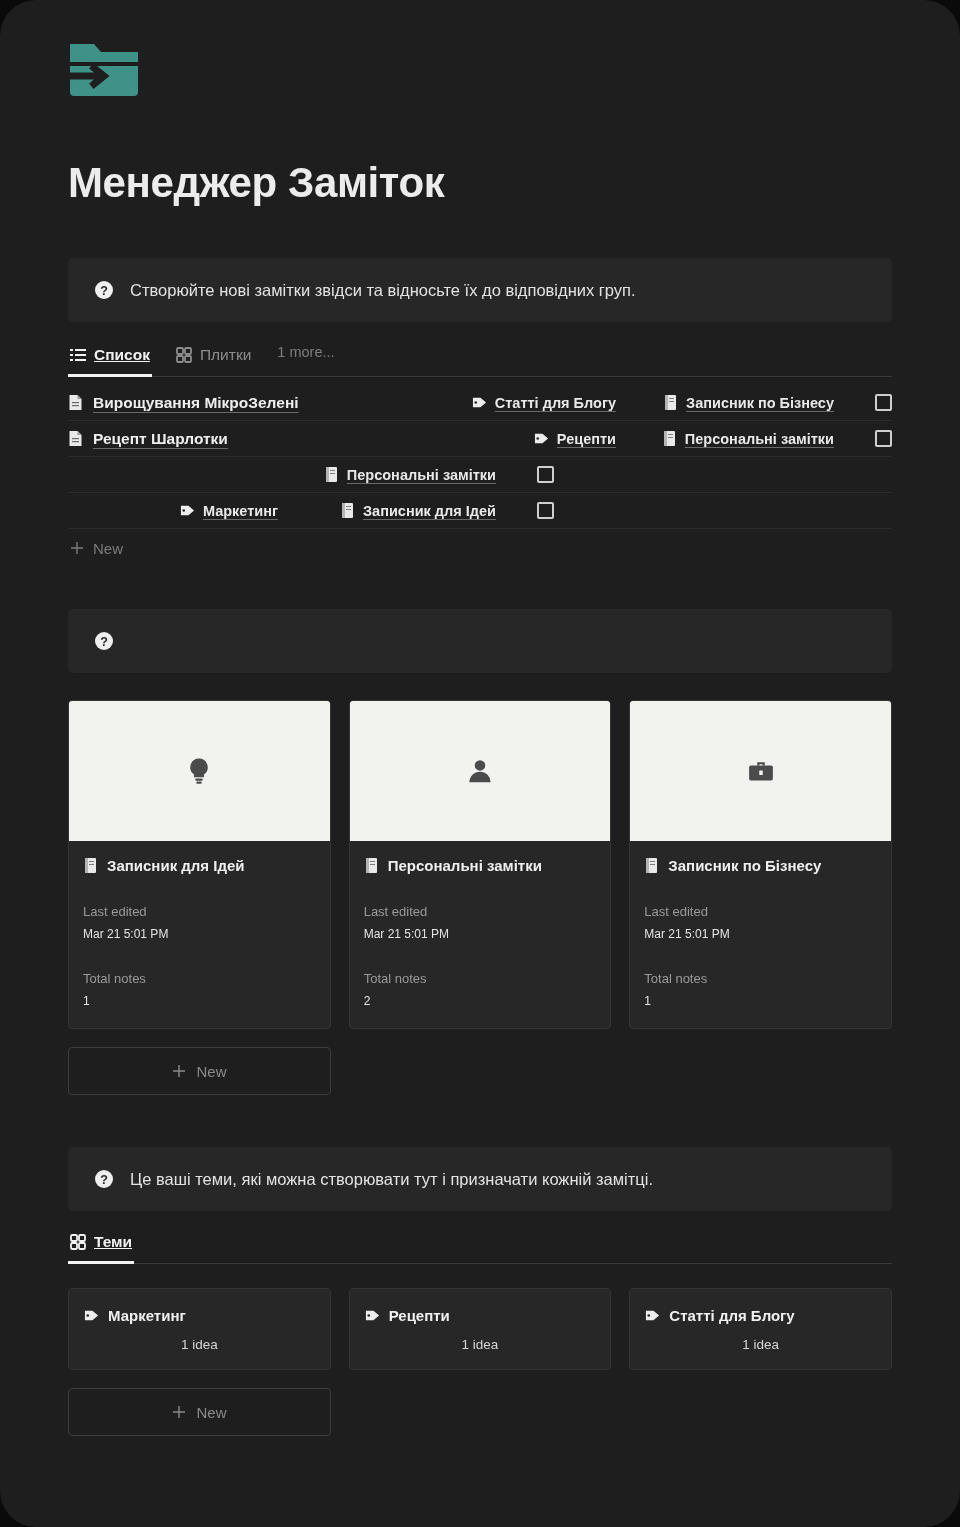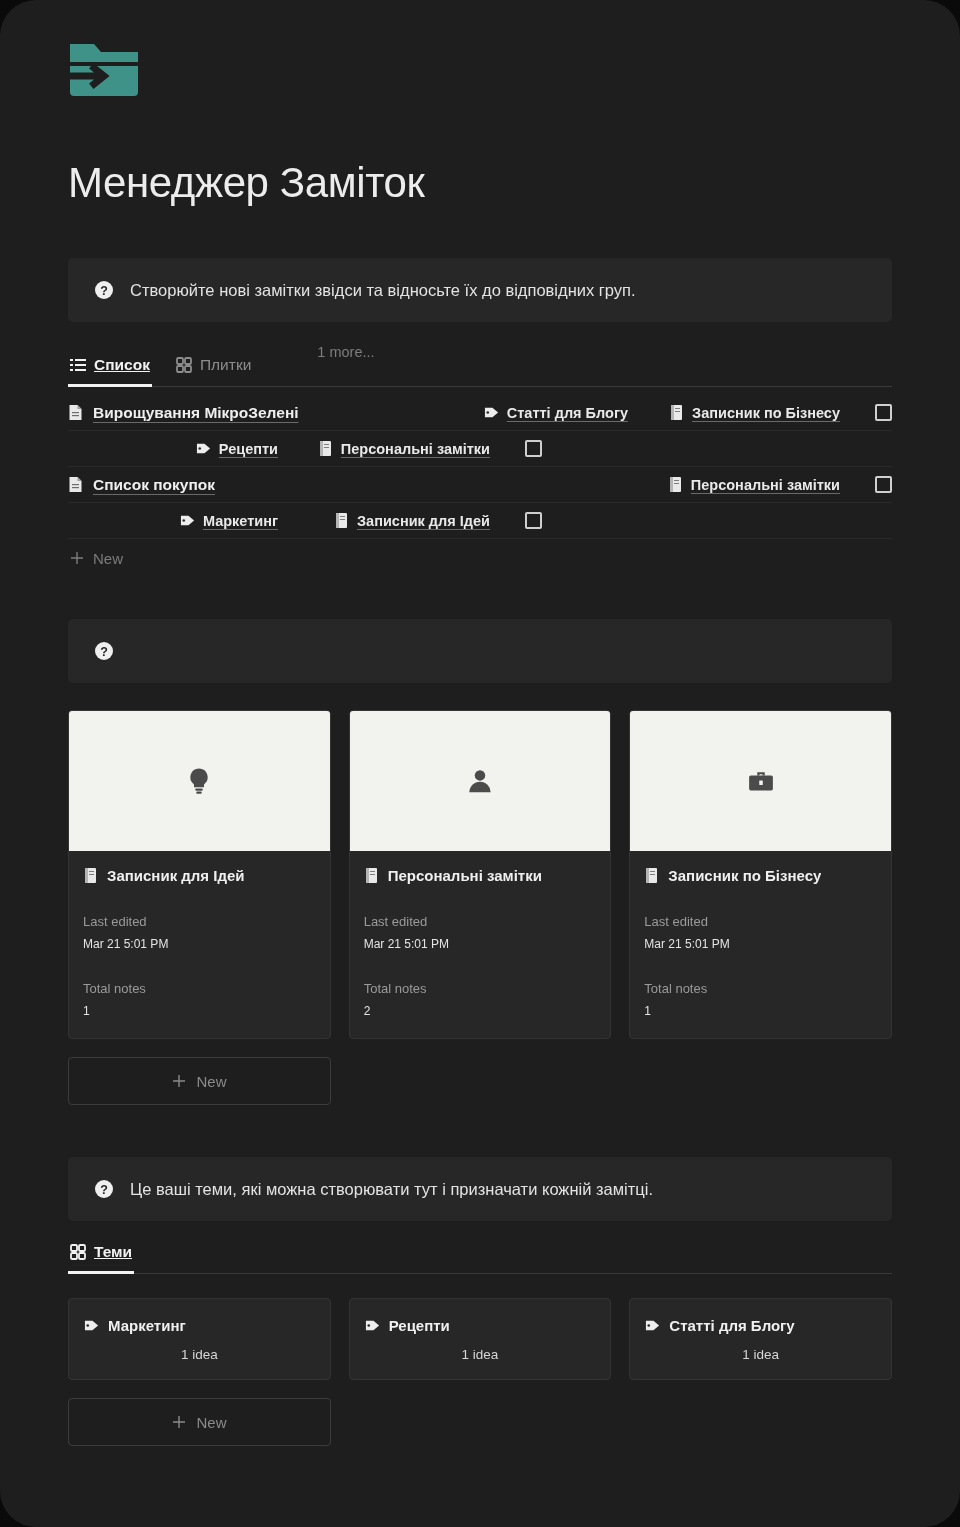--- a/index.html
+++ b/index.html
@@ -19,21 +19,21 @@
   .inner { padding: 0 68px; }
 
   
   .logo-wrap { padding-top: 38px; }
   .logo { width: 72px; height: 62px; display: block; }
 
   
   .page-title {
     margin-top: 60px;
     font-size: 42px;
-    font-weight: 400;
+    font-weight: 700;
     color: #ececec;
     letter-spacing: -0.4px;
     line-height: 1.1;
   }
 
   
   .banner {
     margin-top: 52px;
     background: #272727;
     border-radius: 5px;
@@ -63,39 +63,39 @@
     align-items: center;
     gap: 8px;
     padding: 6px 2px 10px 2px;
     font-size: 15.5px;
     color: #8d8d8d;
     cursor: pointer;
     border-bottom: 3px solid transparent;
     margin-bottom: -1px;
   }
   .tab.active { color: #f2f2f2; font-weight: 700; border-bottom-color: #f2f2f2; text-decoration: underline; }
-  .tab.plain { font-size: 14.5px; color: #7d7d7d; padding-bottom: 24px; margin-left: 40px; }
+  .tab.plain { font-size: 14.5px; color: #7d7d7d; padding-bottom: 14px; }
   .tab-ico { width: 16px; height: 16px; display: inline-block; flex: 0 0 auto; }
 
   
   .section-tabbar {
     display: flex;
     align-items: flex-end;
     margin-top: 46px;
     border-bottom: 1px solid #3a3a3a;
   }
 
   
   .notes { margin-top: 8px; }
   .note-row {
     display: flex;
     align-items: center;
     height: 36px;
     border-bottom: 1px solid #2b2b2b;
-    gap: 12px;
+    gap: 18px;
   }
   .note-title-cell {
     flex: 1 1 auto;
     display: flex;
     align-items: center;
     gap: 10px;
     min-width: 0;
   }
   .note-title {
     font-size: 15.5px;
@@ -290,20 +290,29 @@
               <rect x="6" y="7" width="5" height="1" fill="#7d7d7d"></rect>
           </svg>
           <span class="chip-text">Записник по Бізнесу</span>
         </div>
         <div class="cb-cell">
           <div class="checkbox"></div>
         </div>
       </div>
 
       <div class="note-row">
+        <div class="note-title-cell">
+          <svg class="ico14" viewBox="0 0 15 17">
+            <path d="M1.5 1 h8 l4 4 v11 h-12 Z" fill="#e9e9e9"></path>
+            <path d="M9.5 1 v4 h4" fill="#9d9d9d"></path>
+            <rect x="4" y="8" width="7" height="1.2" fill="#6b6b6b"></rect>
+              <rect x="4" y="11" width="7" height="1.2" fill="#6b6b6b"></rect>
+          </svg>
+          <span class="note-title">Рецепт Шарлотки</span>
+        </div>
         <div class="tag-cell">
           <svg class="ico14" viewBox="0 0 16 16">
             <path d="M1 3 h8 l6 5 -6 5 h-8 Z" fill="#ededed"></path>
             <circle cx="4" cy="8" r="1.4" fill="#2b2b2b"></circle>
           </svg>
           <span class="chip-text">Рецепти</span>
         </div>
         <div class="nb-cell">
           <svg class="ico14" viewBox="0 0 15 17">
             <rect x="2" y="1" width="11" height="15" rx="1" fill="#e9e9e9"></rect>
@@ -312,29 +321,20 @@
               <rect x="6" y="7" width="5" height="1" fill="#7d7d7d"></rect>
           </svg>
           <span class="chip-text">Персональні замітки</span>
         </div>
         <div class="cb-cell">
           <div class="checkbox"></div>
         </div>
       </div>
 
       <div class="note-row">
-        <div class="note-title-cell">
-          <svg class="ico14" viewBox="0 0 15 17">
-            <path d="M1.5 1 h8 l4 4 v11 h-12 Z" fill="#e9e9e9"></path>
-            <path d="M9.5 1 v4 h4" fill="#9d9d9d"></path>
-            <rect x="4" y="8" width="7" height="1.2" fill="#6b6b6b"></rect>
-              <rect x="4" y="11" width="7" height="1.2" fill="#6b6b6b"></rect>
-          </svg>
-          <span class="note-title">Список покупок</span>
-        </div>
         <div class="tag-cell">
           <span class="chip-text"></span>
         </div>
         <div class="nb-cell">
           <svg class="ico14" viewBox="0 0 15 17">
             <rect x="2" y="1" width="11" height="15" rx="1" fill="#e9e9e9"></rect>
             <rect x="2" y="1" width="3" height="15" fill="#b4b4b4"></rect>
             <rect x="6" y="4" width="5" height="1" fill="#7d7d7d"></rect>
               <rect x="6" y="7" width="5" height="1" fill="#7d7d7d"></rect>
           </svg>

